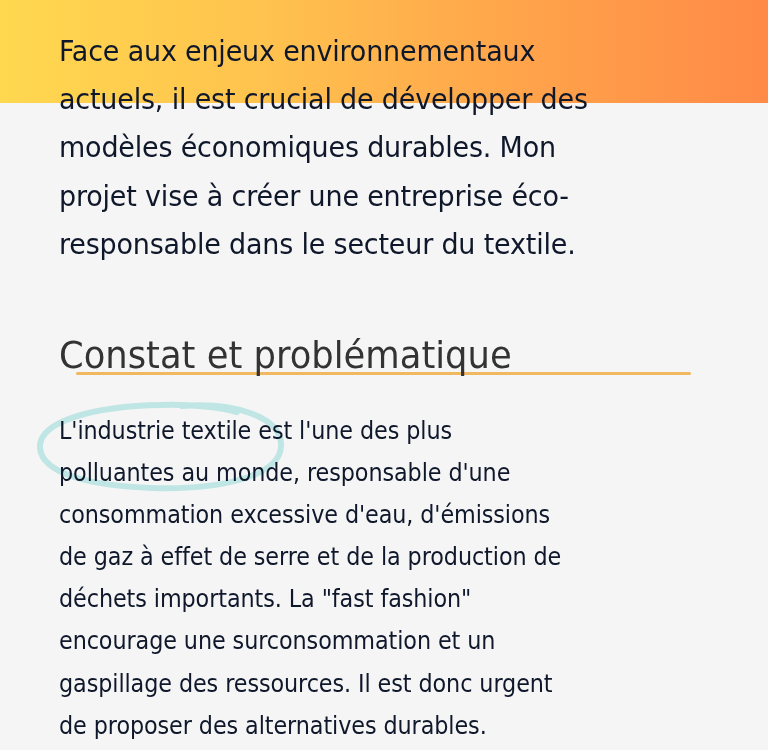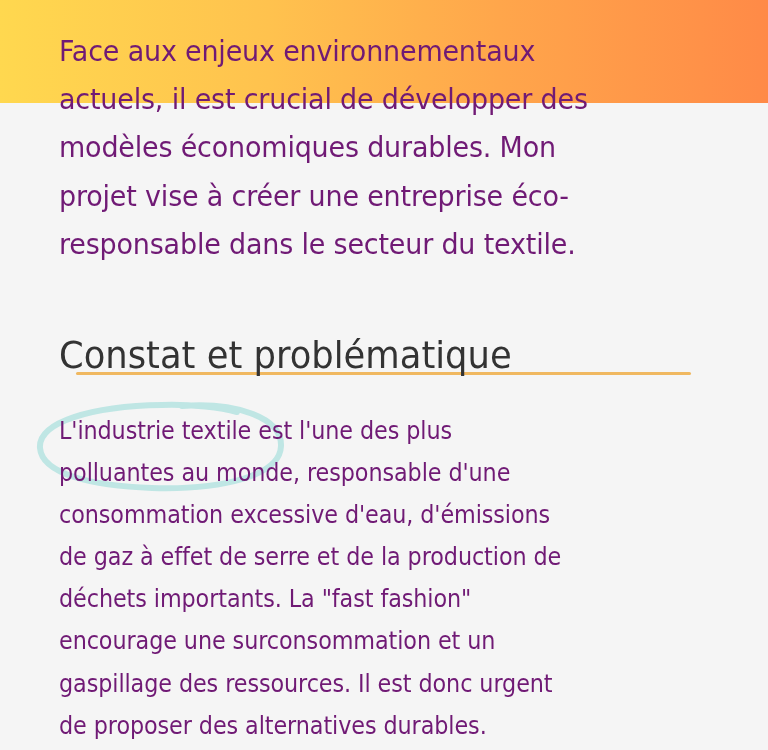--- a/index.html
+++ b/index.html
@@ -20,21 +20,21 @@
     .hero-band {
       position: absolute;
       left: 0; top: 0;
       width: 768px;
       height: 103px;
       background: linear-gradient(90deg, #ffd84f 0%, #ffc24e 35%, #ffa64b 65%, #ff8a47 100%);
     }
     .text-block {
       position: absolute;
       left: 59px;
-      color: #701a75;
+      color: #0f172a;
       font-family: "DejaVu Sans", sans-serif;
       white-space: nowrap;
     }
     .intro {
       top: 27px;
       font-size: 29px;
       line-height: 48.2px;
       letter-spacing: -0.2px;
     }
     .intro .line {

